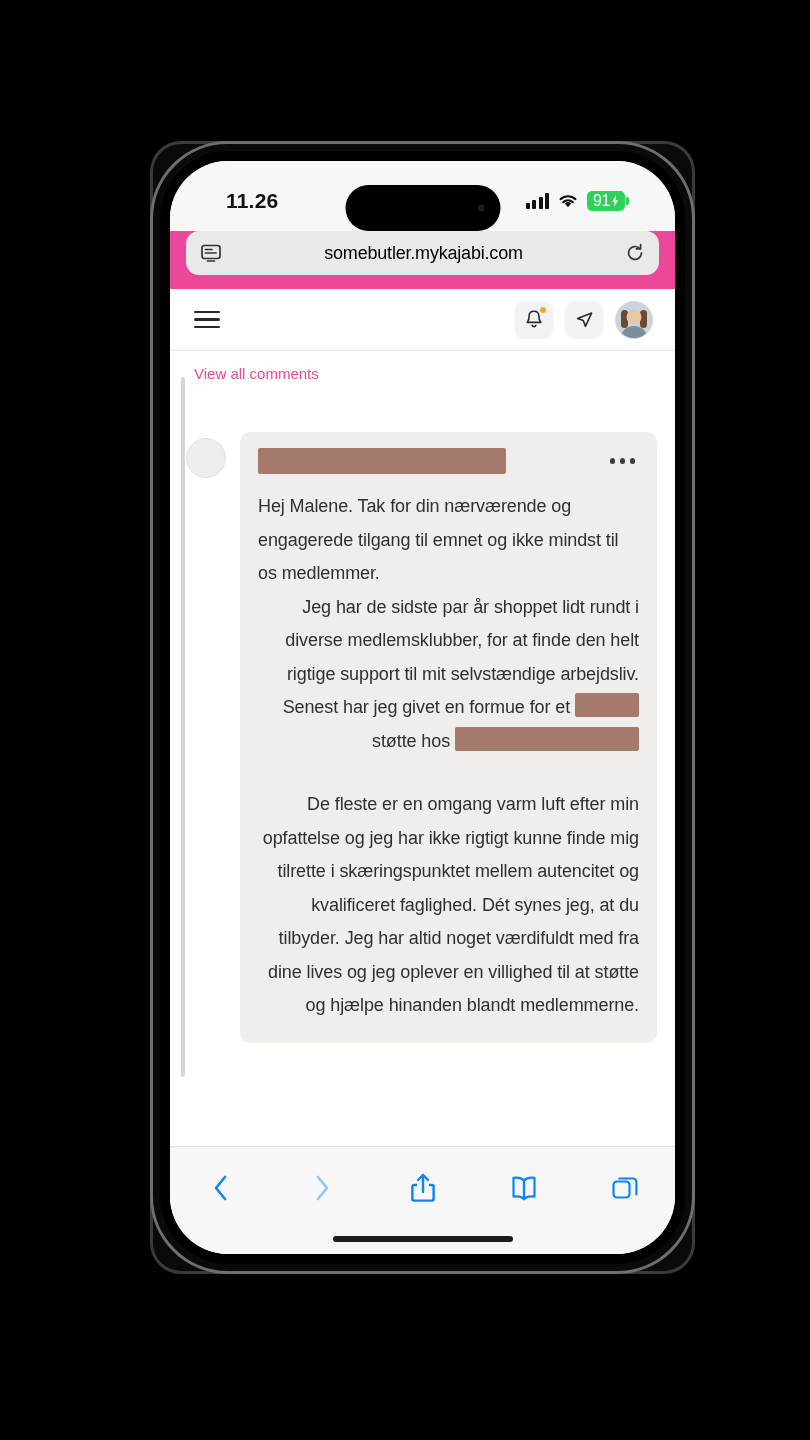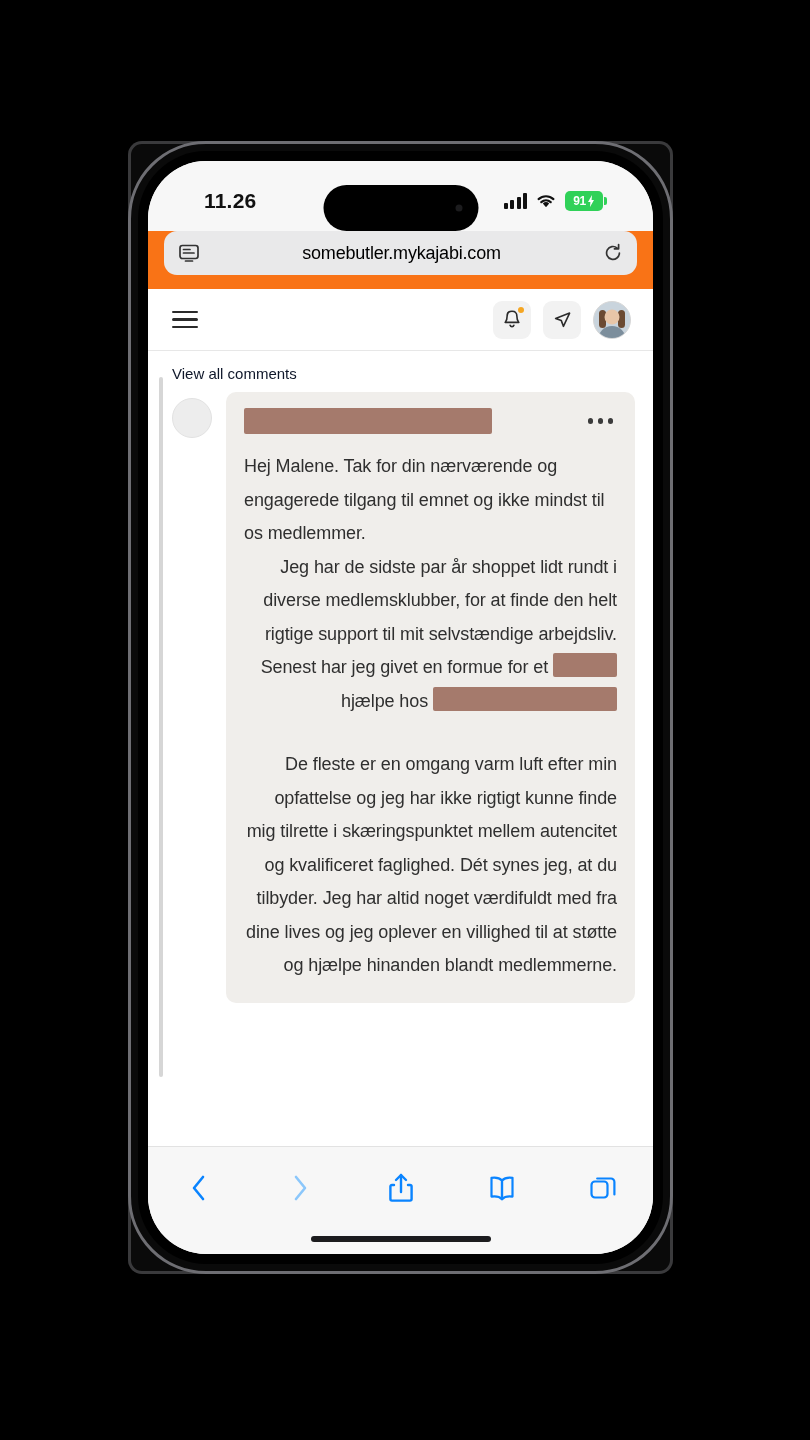--- a/index.html
+++ b/index.html
@@ -6,23 +6,23 @@
   html, body {
     width: 810px; height: 1440px;
     background: #000000;
     font-family: "Liberation Sans", sans-serif;
     overflow: hidden;
   }
 
   
   #phone-frame {
     position: absolute;
-    left: 128px; top: 141px;
+    left: 150px; top: 141px;
     width: 545px; height: 1133px;
-    border-radius: 14px;
+    border-radius: 31px;
     background: #0a0a0a;
     box-shadow: 0 0 0 3px #3a3a3c inset;
   }
   #phone-frame::before {
     content: "";
     position: absolute; inset: 0;
     border-radius: 78px;
     border: 3px solid #6e6e73;
     pointer-events: none;
   }
@@ -109,29 +109,29 @@
   }
   #battery::after {
     content: "";
     position: absolute;
     right: -4px; top: 6px;
     width: 3px; height: 8px;
     border-radius: 0 2px 2px 0;
     background: #30d158;
   }
   #battery-text {
-    font-size: 12px;
-    font-weight: bold;
+    font-size: 16px;
+    font-weight: normal;
     color: #fff;
     letter-spacing: -0.3px;
   }
 
   
   #url-bar-wrap {
-    background: #f97316;
+    background: #ec4899;
     padding: 0 16px 14px 16px;
   }
   #url-bar {
     height: 44px;
     background: #e9e9ea;
     border-radius: 13px;
     display: flex;
     align-items: center;
     padding: 0 14px;
   }
@@ -217,27 +217,28 @@
 
   
   #page {
     position: relative;
     height: 775px;
     background: #ffffff;
     overflow: hidden;
   }
   #view-all {
     font-size: 15px;
-    color: #0f172a;
+    color: #ec4899;
     padding: 14px 0 10px 24px;
   }
   #comment-row {
     display: flex;
     gap: 14px;
-    padding: 0 18px 0 24px;
+    padding: 0 18px 0 16px;
+    margin-top: 40px;
   }
   #comment-avatar {
     flex: 0 0 auto;
     width: 40px; height: 40px;
     border-radius: 50%;
     background: #ededed;
     border: 1px solid #e2e2e2;
     margin-top: 6px;
   }
   #comment-bubble {
@@ -412,21 +413,21 @@
             <span class="redaction" id="name-redaction"></span>
             <span id="more-dots">
                 <i></i>
                 <i></i>
                 <i></i>
               </span>
           </div>
 
           <p class="cmt-p">Hej Malene. Tak for din nærværende og engagerede tilgang til emnet og ikke mindst til os medlemmer.</p>
 
-          <p class="cmt-p" style="margin-top:0"><span>Jeg har de sidste par år shoppet lidt rundt i diverse medlemsklubber, for at finde den helt rigtige support til mit selvstændige arbejdsliv. Senest har jeg givet en formue for et </span><span class="redaction inline-red-1"></span><br><span>hjælpe hos </span><span class="redaction inline-red-2"></span></p>
+          <p class="cmt-p" style="margin-top:0"><span>Jeg har de sidste par år shoppet lidt rundt i diverse medlemsklubber, for at finde den helt rigtige support til mit selvstændige arbejdsliv. Senest har jeg givet en formue for et </span><span class="redaction inline-red-1"></span><br><span>støtte hos </span><span class="redaction inline-red-2"></span></p>
 
           <p class="cmt-p">De fleste er en omgang varm luft efter min opfattelse og jeg har ikke rigtigt kunne finde mig tilrette i skæringspunktet mellem autencitet og kvalificeret faglighed. Dét synes jeg, at du tilbyder. Jeg har altid noget værdifuldt med fra dine lives og jeg oplever en villighed til at støtte og hjælpe hinanden blandt medlemmerne.</p>
 
         </div>
       </div>
     </div>
 
     <div id="toolbar">
       <div class="tb-btn">
         <svg width="22" height="30" viewBox="0 0 22 30">

